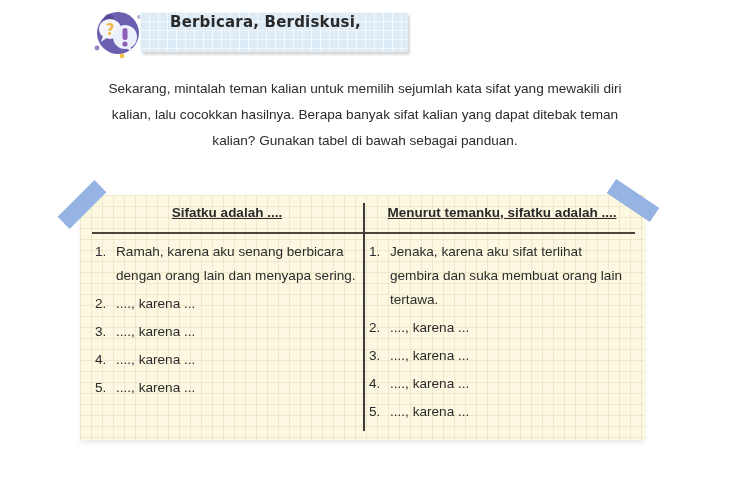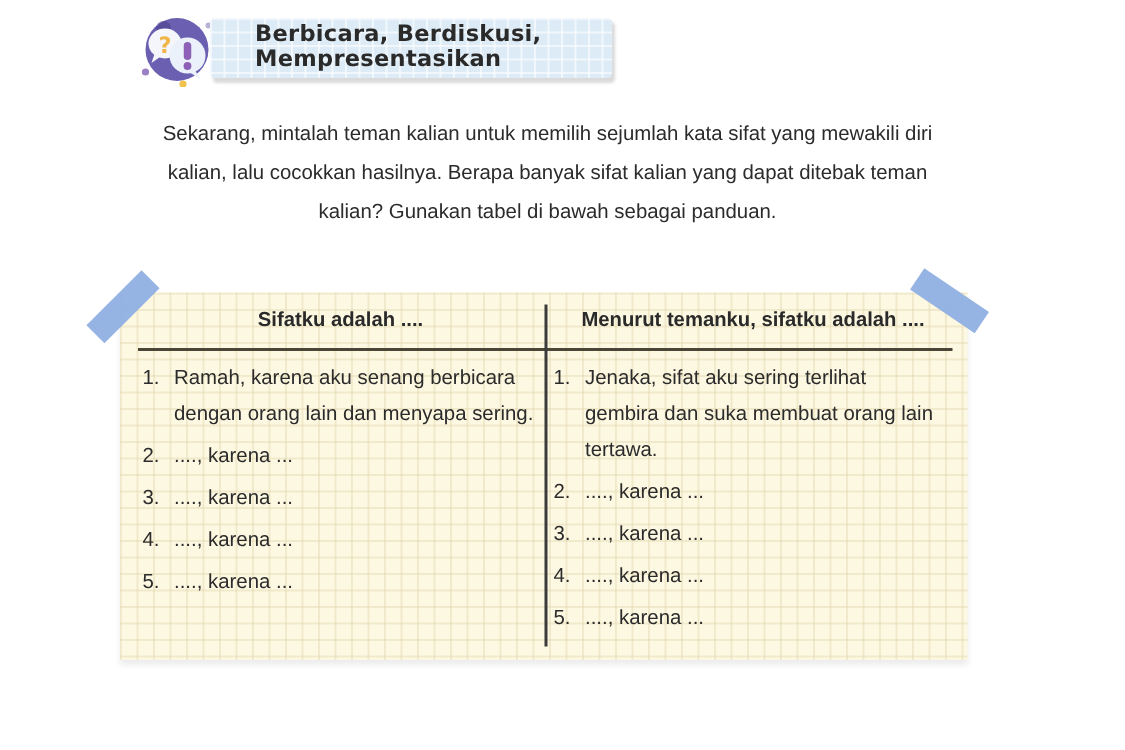--- a/index.html
+++ b/index.html
@@ -44,21 +44,21 @@
       box-shadow: 0 3px 4px rgba(0,0,0,0.08);
     }
     .col-divider {
       position: absolute; left: 283px; top: 8px; width: 1.5px; height: 228px; background: #3b3b3b;
     }
     .head-rule {
       position: absolute; left: 12px; top: 37px; width: 543px; height: 1.5px; background: #4a4536;
     }
     .col-head {
       position: absolute; top: 10px; font-family: "Liberation Sans", sans-serif; font-weight: bold;
-      font-size: 13.5px; color: #2a2a2a; text-align: center;
+      font-size: 13.5px; color: #2a2a2a; text-align: center; text-decoration: underline;
     }
     .col-head.left { left: 12px; width: 270px; }
     .col-head.right { left: 286px; width: 272px; }
 
     .col-list {
       position: absolute; top: 45px; list-style: none;
       font-family: "Liberation Sans", sans-serif; font-size: 13.6px; line-height: 24px; color: #2b2b2b;
     }
     .col-list.left { left: 15px; width: 265px; }
     .col-list.right { left: 289px; width: 260px; }
@@ -89,21 +89,20 @@
     <circle cx="33" cy="36" r="2.6" fill="#8e5fb6"></circle>
     <circle cx="47" cy="9" r="2" fill="#b7b2d6"></circle>
     <circle cx="5" cy="40" r="2.4" fill="#9b80c4"></circle>
     <circle cx="30" cy="48" r="2.4" fill="#f2c34f"></circle>
   </svg>
 </div>
 
 <div class="banner">
   <div class="banner-title">
     <div>Berbicara, Berdiskusi,</div>
-    <div>Mempresentasikan</div>
   </div>
 </div>
 
 <p class="intro">Sekarang, mintalah teman kalian untuk memilih sejumlah kata sifat yang mewakili diri kalian, lalu cocokkan hasilnya. Berapa banyak sifat kalian yang dapat ditebak teman kalian? Gunakan tabel di bawah sebagai panduan.</p>
 
 <div class="sheet">
   <div class="col-head left">Sifatku adalah ....</div>
   <div class="col-head right">Menurut temanku, sifatku adalah ....</div>
   <div class="head-rule"></div>
   <div class="col-divider"></div>
@@ -127,21 +126,21 @@
       </li>
     <li>
         <span class="num">5.</span>
         <span class="txt">...., karena ...</span>
       </li>
   </ol>
 
   <ol class="col-list right">
     <li>
         <span class="num">1.</span>
-        <span class="txt">Jenaka, sifat aku sering terlihat gembira dan suka membuat orang lain tertawa.</span>
+        <span class="txt">Jenaka, karena aku sifat terlihat gembira dan suka membuat orang lain tertawa.</span>
       </li>
     <li>
         <span class="num">2.</span>
         <span class="txt">...., karena ...</span>
       </li>
     <li>
         <span class="num">3.</span>
         <span class="txt">...., karena ...</span>
       </li>
     <li>

